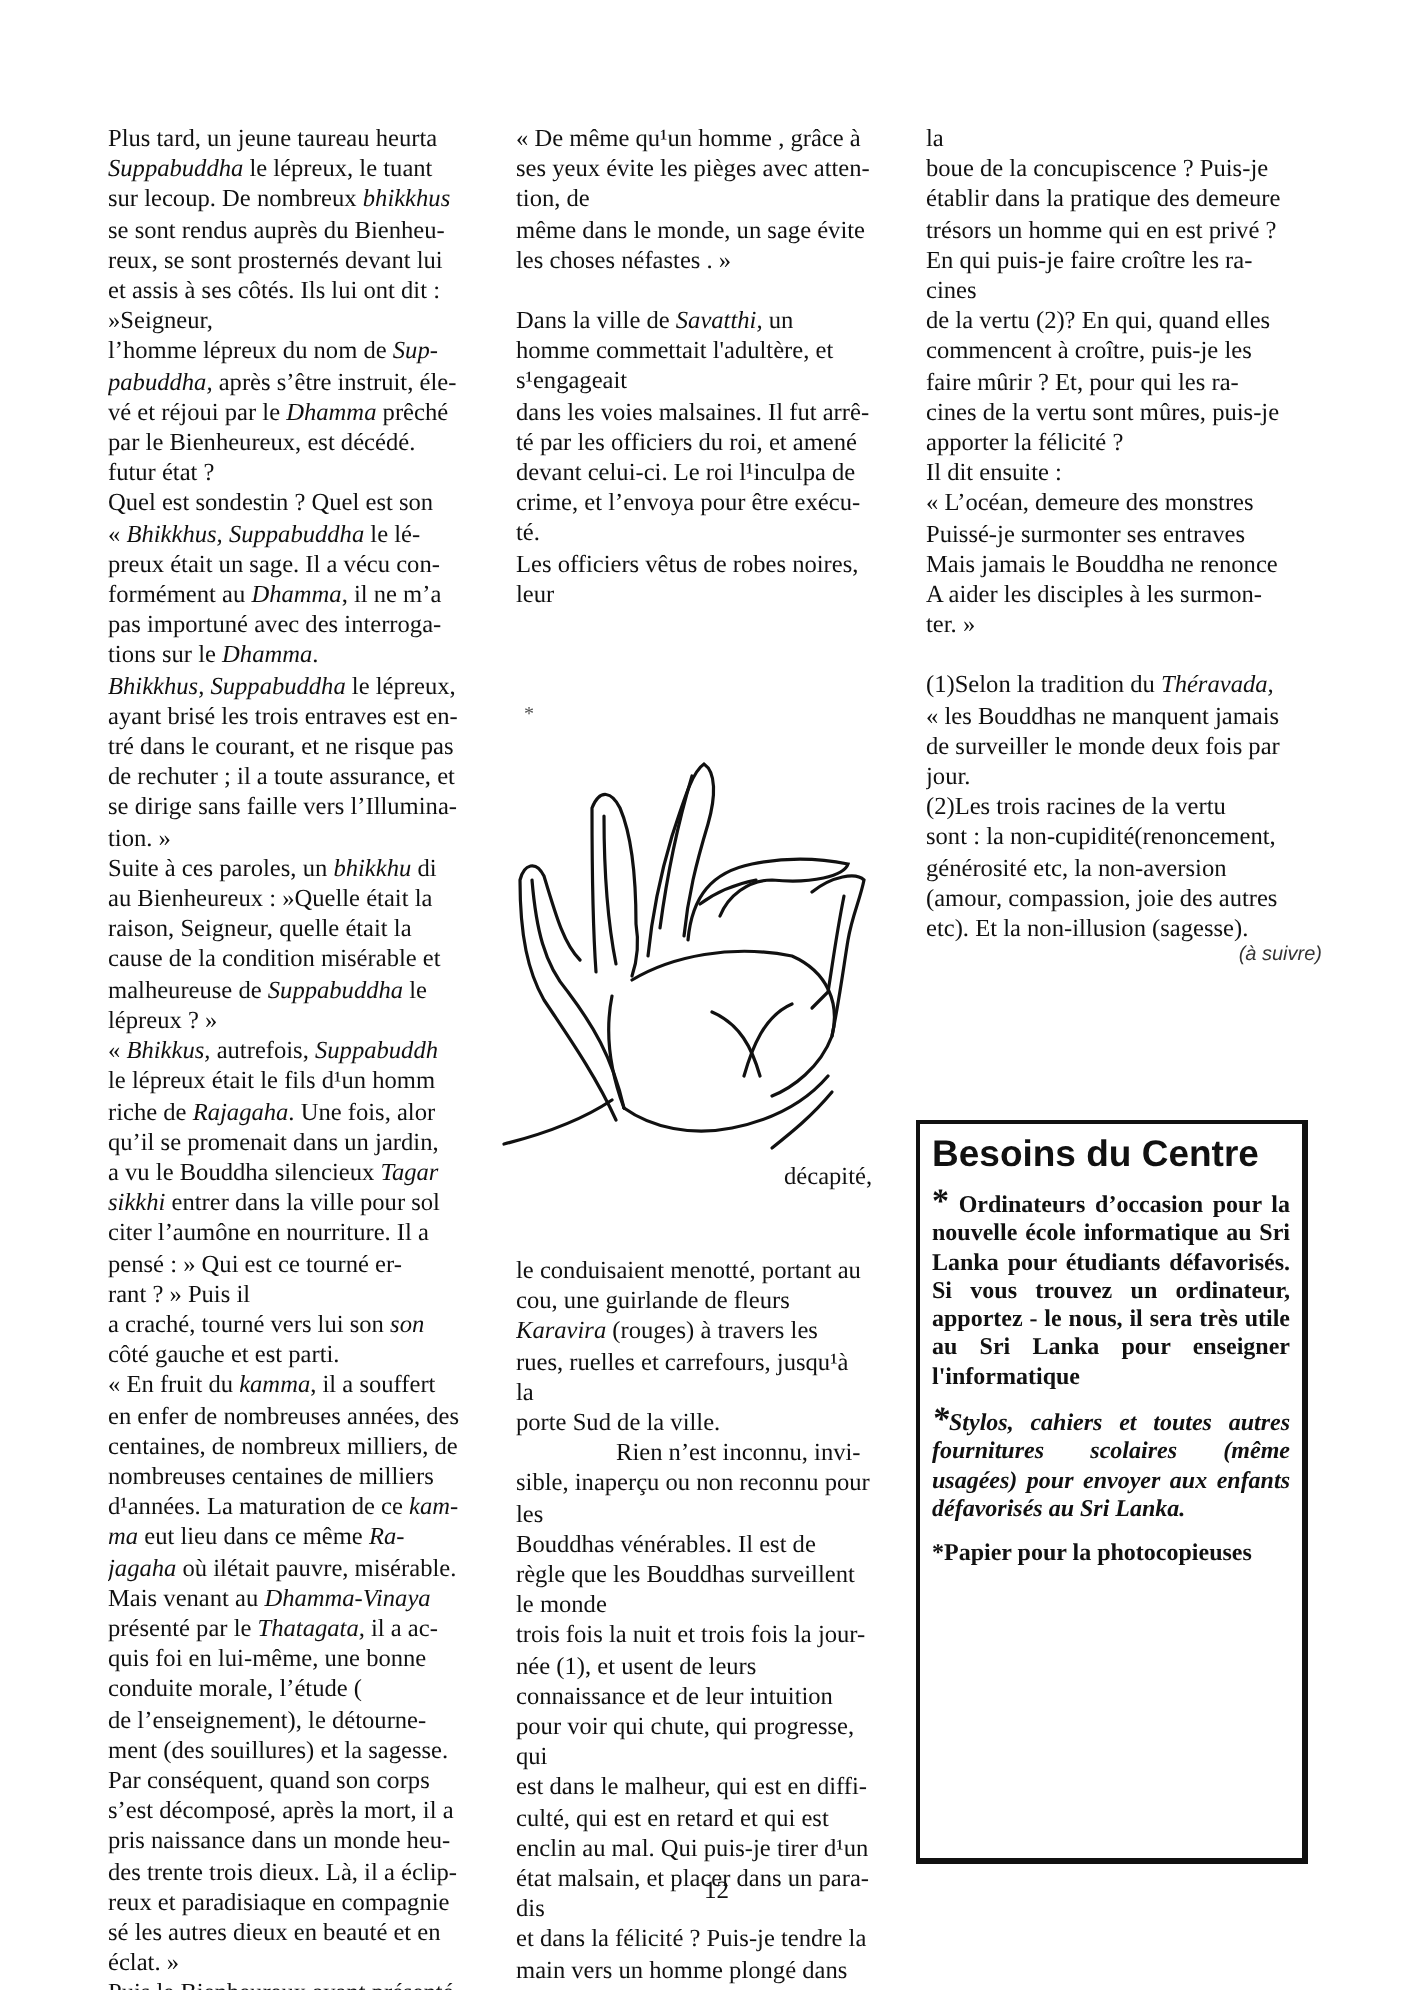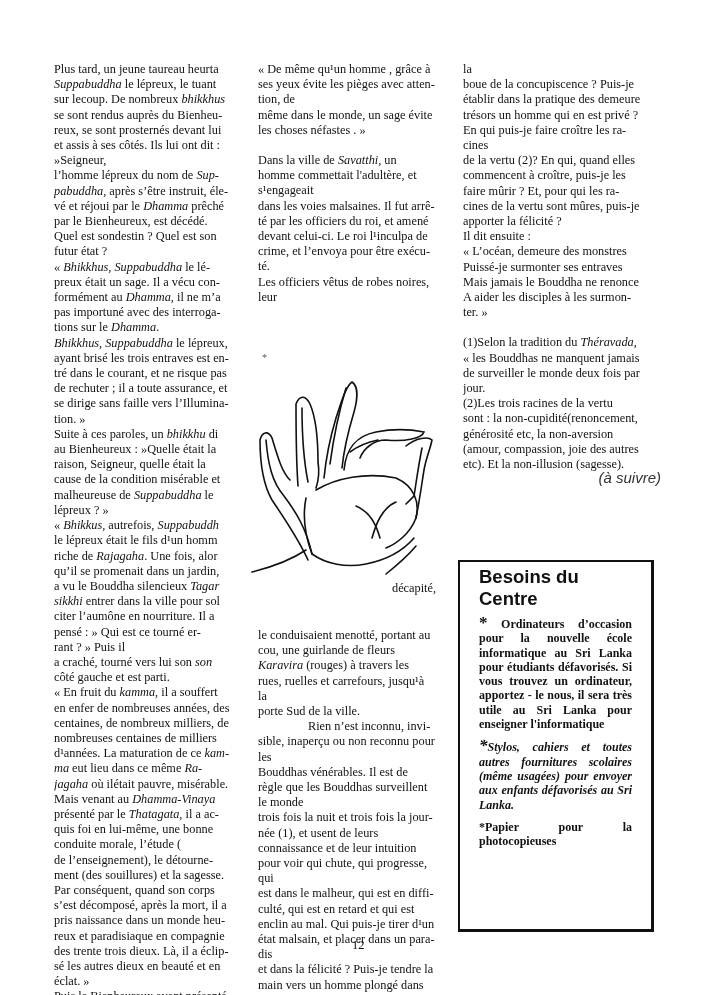--- a/index.html
+++ b/index.html
@@ -10,30 +10,30 @@
   .col {
     position: absolute; font-size: 12.3px; line-height: 15.2px;
   }
   .col p { margin: 0; }
   .col i { font-style: italic; }
   #col1 { left: 54px; top: 62px; width: 190px; }
   #col2 { left: 258px; top: 62px; width: 192px; }
   #col3 { left: 463px; top: 62px; width: 198px; }
   .clip { overflow: hidden; white-space: nowrap; }
   .indent { padding-left: 50px; }
-  .right-note { text-align: right; font-style: italic; font-size: 15px; line-height: 12px; font-family: "Liberation Sans", sans-serif; color:#333; }
+  .right-note { text-align: right; font-style: italic; font-size: 10px; line-height: 12px; font-family: "Liberation Sans", sans-serif; color:#333; }
   .spacer { height: 15px; }
   #star { position: absolute; left: 262px; top: 352px; font-size: 10px; color:#555; }
   #hand { position: absolute; left: 246px; top: 378px; width: 208px; height: 206px; }
   #decap { position: absolute; left: 392px; top: 581px; font-size: 12.3px; font-family: Liberation Serif, serif; }
   #col2b { left: 258px; top: 628px; width: 192px; }
   #box {
     position: absolute; left: 458px; top: 560px; width: 196px; height: 372px;
     border: 2px solid #111; border-right-width: 3px; border-bottom-width: 3px;
-    padding: 4px 19px; box-sizing: border-box;
+    padding: 4px 6px; box-sizing: border-box;
   }
   #box h2 {
     font-family: "Liberation Sans", sans-serif; font-weight: bold;
     font-size: 18.5px; margin: 0 0 6px 0; line-height: 22px;
   }
   #box .item { font-weight: bold; font-size: 12px; line-height: 14.3px; text-align: justify; margin-bottom: 8px; }
   #box .item .big { font-size: 17px; }
   #box .item.it { font-style: italic; }
   #page-num { position: absolute; left: 352px; top: 938px; font-size: 12.5px; }
 </style>
@@ -45,22 +45,22 @@
     <p class="clip"><i>Suppabuddha</i> le lépreux, le tuant</p>
     <p class="clip">sur lecoup. De nombreux <i>bhikkhus</i></p>
     <p class="clip">se sont rendus auprès du Bienheu-</p>
     <p class="clip">reux, se sont prosternés devant lui</p>
     <p class="clip">et assis à ses côtés. Ils lui ont dit :</p>
     <p class="clip">»Seigneur,</p>
     <p class="clip">l’homme lépreux du nom de <i>Sup-</i></p>
     <p class="clip"><i>pabuddha,</i> après s’être instruit, éle-</p>
     <p class="clip">vé et réjoui par le <i>Dhamma</i> prêché</p>
     <p class="clip">par le Bienheureux, est décédé.</p>
+    <p class="clip">futur état ?</p>
     <p class="clip">Quel est sondestin ? Quel est son</p>
-    <p class="clip">futur état ?</p>
     <p class="clip">« <i>Bhikkhus, Suppabuddha</i> le lé-</p>
     <p class="clip">preux était un sage. Il a vécu con-</p>
     <p class="clip">formément au <i>Dhamma</i>, il ne m’a</p>
     <p class="clip">pas importuné avec des interroga-</p>
     <p class="clip">tions sur le <i>Dhamma</i>.</p>
     <p class="clip"><i>Bhikkhus, Suppabuddha</i> le lépreux,</p>
     <p class="clip">ayant brisé les trois entraves est en-</p>
     <p class="clip">tré dans le courant, et ne risque pas</p>
     <p class="clip">de rechuter ; il a toute assurance, et</p>
     <p class="clip">se dirige sans faille vers l’Illumina-</p>
@@ -91,22 +91,22 @@
     <p class="clip"><i>jagaha</i> où ilétait pauvre, misérable.</p>
     <p class="clip">Mais venant au <i>Dhamma-Vinaya</i></p>
     <p class="clip">présenté par le <i>Thatagata,</i> il a ac-</p>
     <p class="clip">quis foi en lui-même, une bonne</p>
     <p class="clip">conduite morale, l’étude (</p>
     <p class="clip">de l’enseignement), le détourne-</p>
     <p class="clip">ment (des souillures) et la sagesse.</p>
     <p class="clip">Par conséquent, quand son corps</p>
     <p class="clip">s’est décomposé, après la mort, il a</p>
     <p class="clip">pris naissance dans un monde heu-</p>
+    <p class="clip">des trente trois dieux. Là, il a éclip-</p>
     <p class="clip">reux et paradisiaque en compagnie</p>
-    <p class="clip">des trente trois dieux. Là, il a éclip-</p>
     <p class="clip">sé les autres dieux en beauté et en</p>
     <p class="clip">éclat. »</p>
     <p class="clip">Puis le Bienheureux ayant présenté</p>
   </div>
 <div id="col2" class="col">
     <p class="clip">« De même qu¹un homme , grâce à</p>
     <p class="clip">ses yeux évite les pièges avec atten-</p>
     <p class="clip">tion, de</p>
     <p class="clip">même dans le monde, un sage évite</p>
     <p class="clip">les choses néfastes . »</p>

